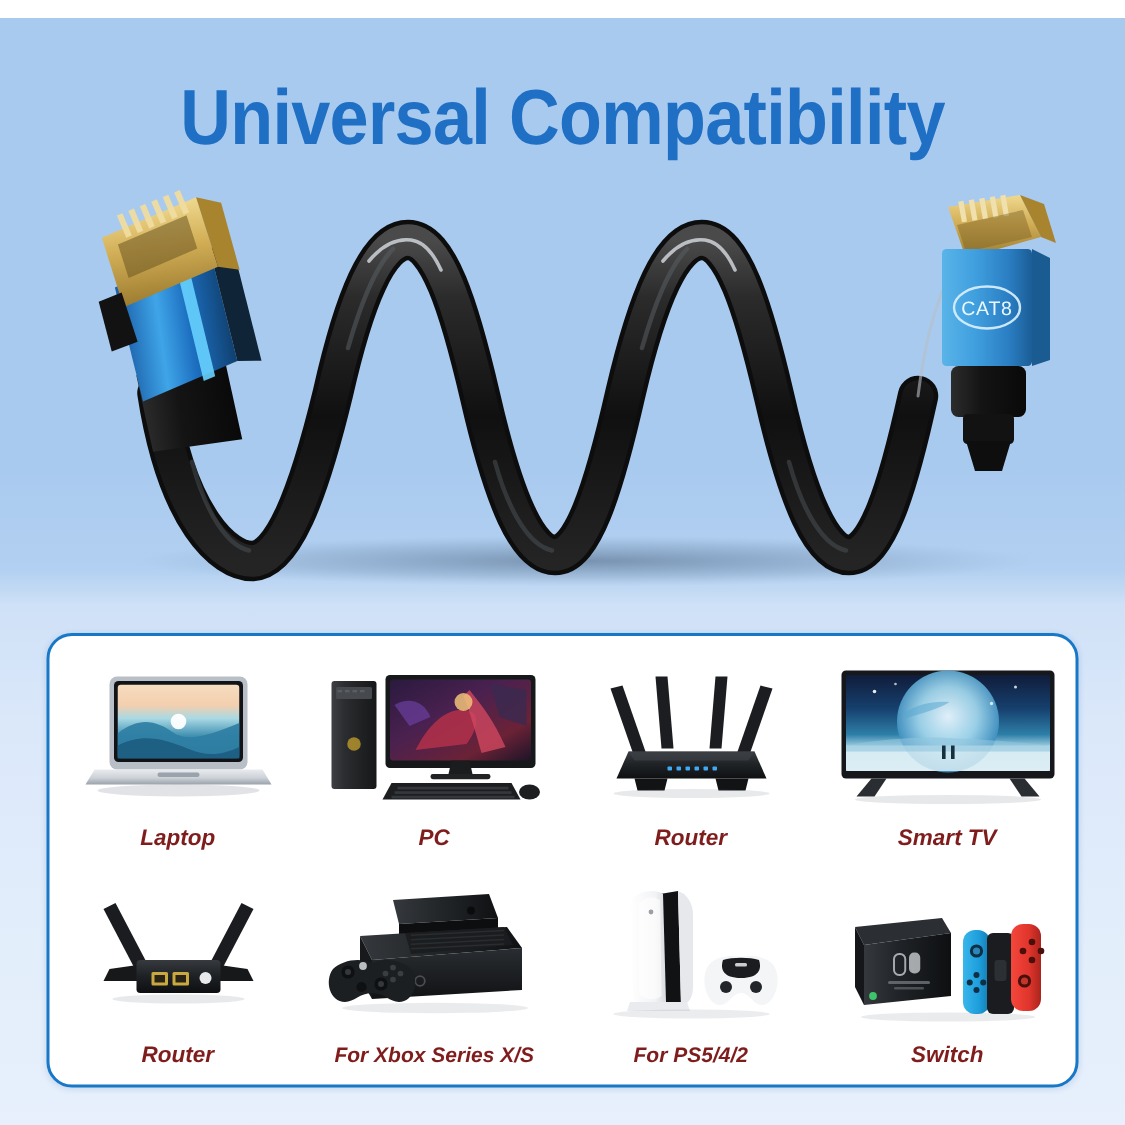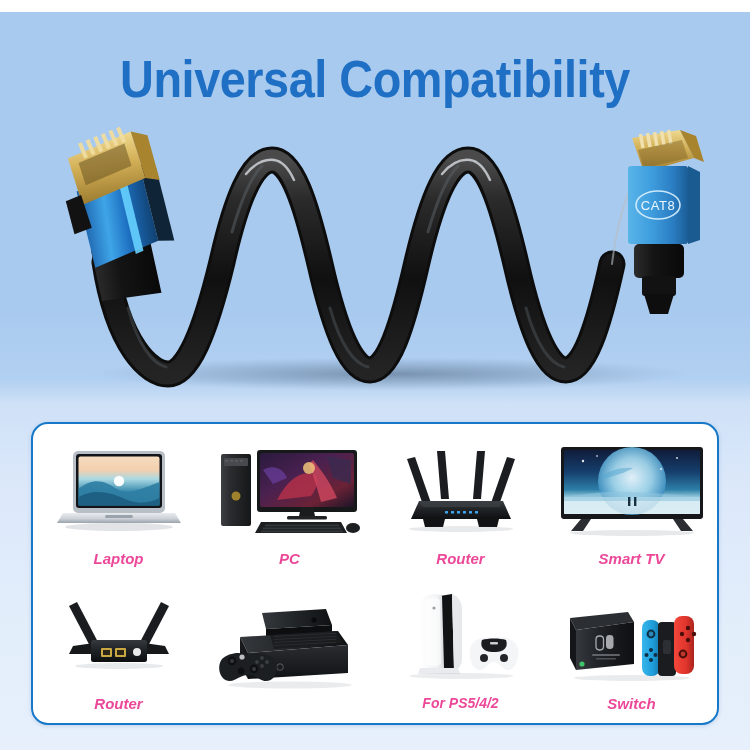--- a/index.html
+++ b/index.html
@@ -97,21 +97,21 @@
     box-sizing: border-box;
   }
   .cell .art svg { display: block; }
 
   .cell-label {
     font-family: "Liberation Sans", sans-serif;
     font-weight: bold;
     font-style: italic;
     font-size: 15px;
     line-height: 17px;
-    color: #ec4899;
+    color: #7f1d1d;
     text-align: center;
     white-space: nowrap;
     padding-bottom: 9px;
   }
   .cell-label.small { font-size: 14px; }
 </style>
 </head>
 <body>
 
 <div id="stage">
@@ -494,20 +494,21 @@
               <circle cx="48" cy="57" r="1.9" fill="#3a3e42"></circle>
               <circle cx="53" cy="61" r="1.9" fill="#3a3e42"></circle>
               <circle cx="48" cy="65" r="1.9" fill="#3a3e42"></circle>
               <circle cx="43" cy="61" r="1.9" fill="#3a3e42"></circle>
               <circle cx="28" cy="56" r="2.6" fill="#d8dadd" opacity="0.85"></circle>
               <circle cx="27" cy="70" r="3.4" fill="#0e1012"></circle>
             </g>
             <ellipse cx="76" cy="84" rx="62" ry="3.5" fill="#5c6672" opacity="0.13"></ellipse>
           </svg>
         </div>
+        <div class="cell-label small">For Xbox Series X/S</div>
       </div>
 
       <div class="cell">
         <div class="art">
           <svg width="130" height="94" viewBox="0 0 130 94" xmlns="http://www.w3.org/2000/svg">
             <defs>
               <linearGradient id="ps5White" x1="0" y1="0" x2="1" y2="0">
                 <stop offset="0%" stop-color="#ffffff"></stop>
                 <stop offset="70%" stop-color="#f2f3f5"></stop>
                 <stop offset="100%" stop-color="#d8dbdf"></stop>

